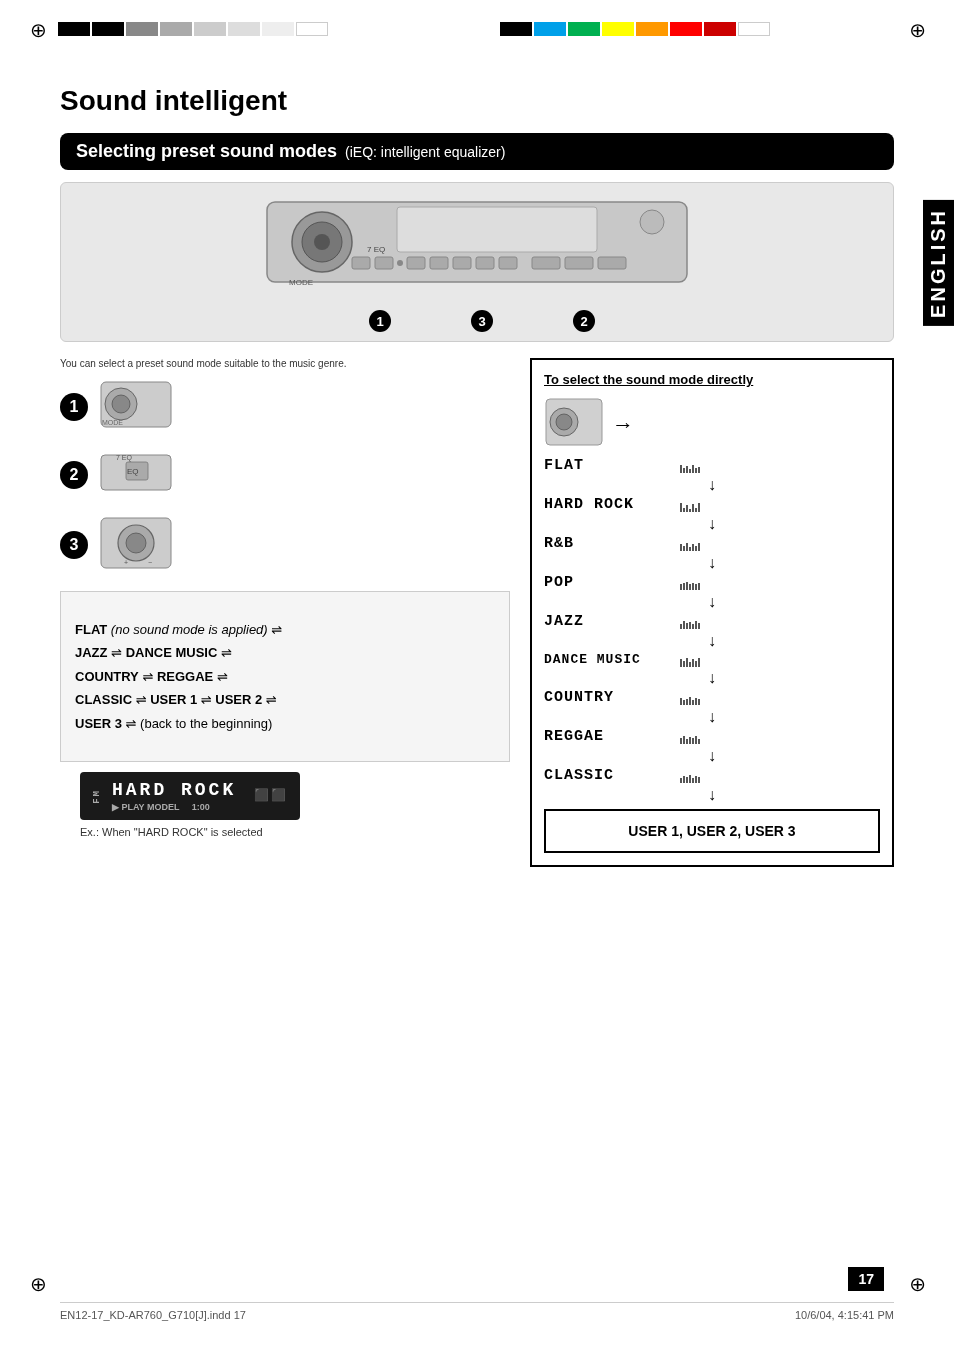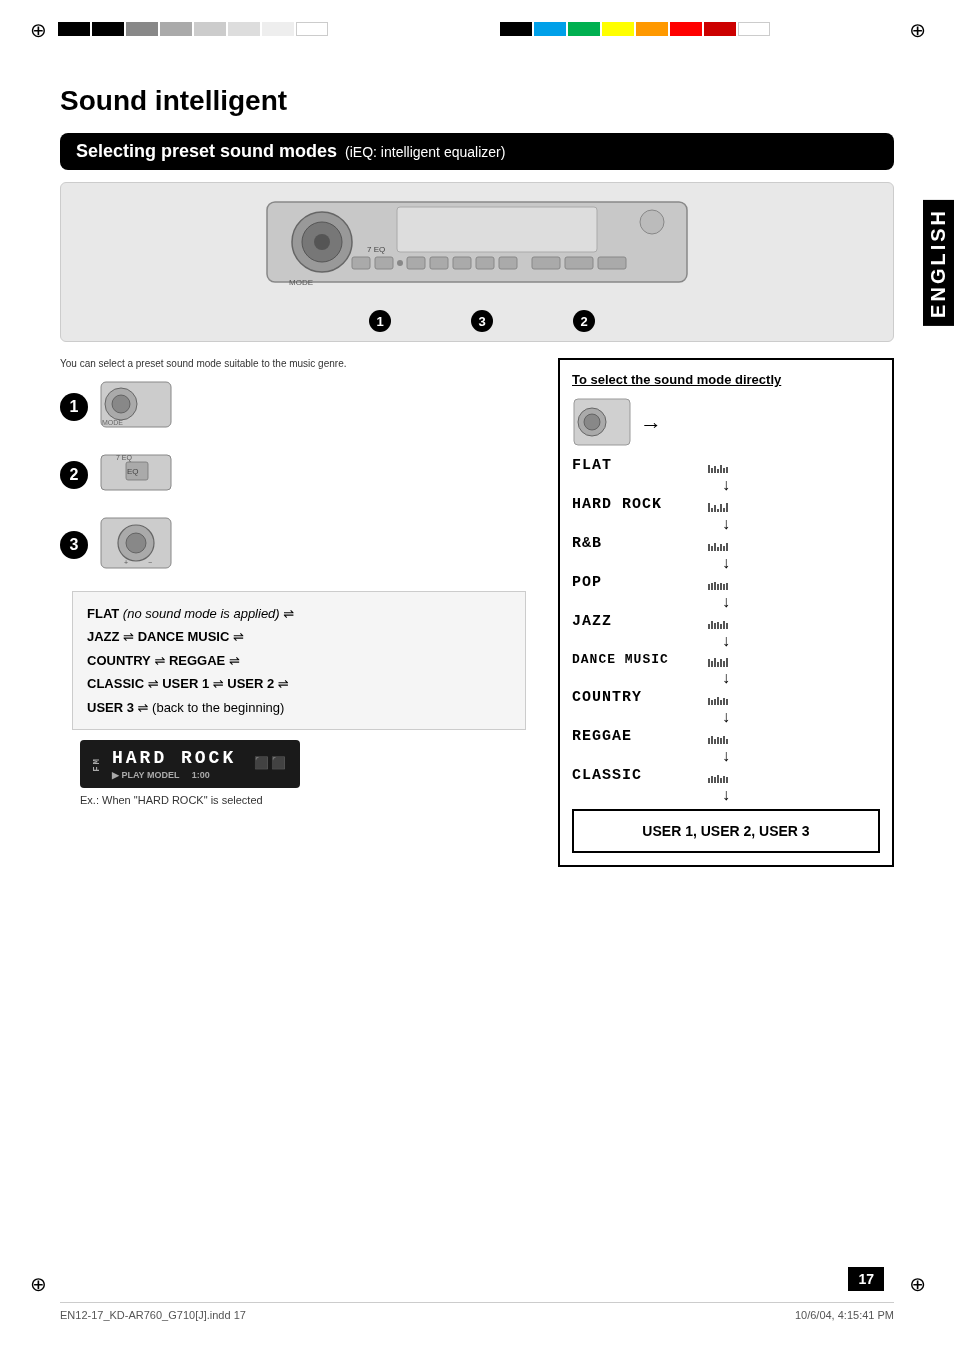--- a/index.html
+++ b/index.html
@@ -61,21 +61,21 @@
     
     .two-col {
       display: flex;
       gap: 20px;
       margin-top: 10px;
     }
     .col-left {
       flex: 1;
     }
     .col-right {
-      width: 336px;
+      width: 364px;
       border: 2px solid #000;
       padding: 12px;
       position: relative;
     }
 
     
     .step-circle {
       display: inline-flex;
       align-items: center;
       justify-content: center;
@@ -93,22 +93,22 @@
     .step-row {
       display: flex;
       align-items: center;
       margin-bottom: 14px;
     }
 
     
     .mode-cycle {
       background: #f5f5f5;
       border: 1px solid #ccc;
-      padding: 10px 14px;
-      margin: 10px 12px;
+      padding: 26px 14px;
+      margin: 10px 0;
       font-size: 13px;
       line-height: 1.8;
     }
     .mode-cycle strong { font-weight: bold; }
     .mode-cycle em { font-style: italic; font-weight: normal; }
 
     
     .indication-text {
       font-size: 12px;
       text-align: center;

